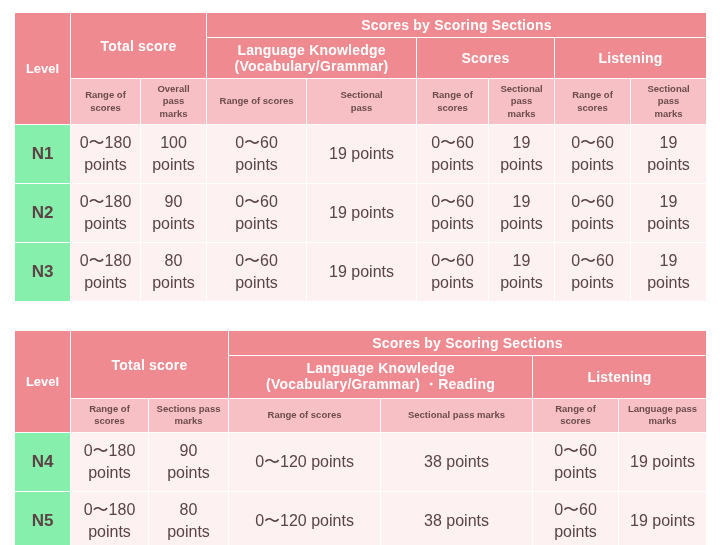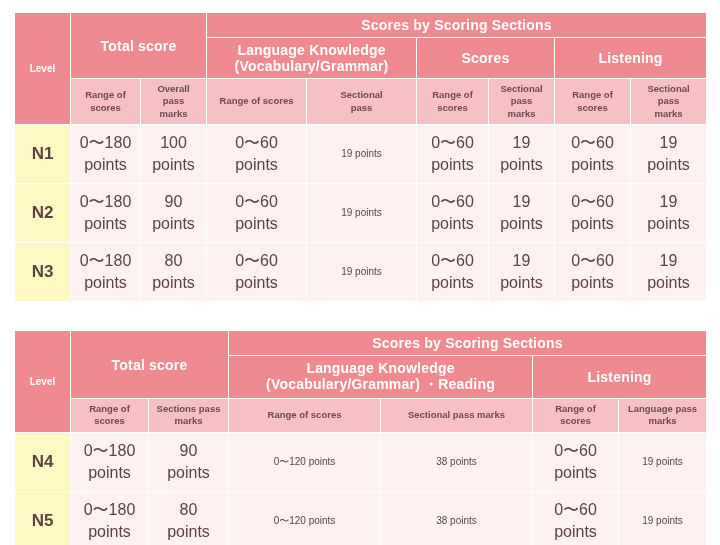--- a/index.html
+++ b/index.html
@@ -39,49 +39,49 @@
   .hdr {
     background: #ef8a91;
     color: #ffffff;
     font-weight: bold;
   }
   .hdr-main {
     font-size: 14px;
     letter-spacing: 0.2px;
   }
   .hdr-level {
-    font-size: 10px;
+    font-size: 13px;
   }
   .hdr-sub2 {
     background: #f6c0c4;
     color: #6d4b4d;
     font-weight: bold;
     font-size: 9.5px;
     line-height: 1.3;
     padding: 7px 3px;
   }
 
   
   .lvl {
-    background: #fef9c3;
+    background: #86efac;
     color: #5c4345;
     font-weight: bold;
     font-size: 17px;
     border: 1px solid #ffffff;
   }
   .cell {
     background: #fdf1f2;
     color: #5c4345;
     font-size: 16px;
     line-height: 1.35;
     height: 50px;
     border: 1px solid #ffffff;
   }
   .cell.wide {
-    font-size: 10px;
+    font-size: 16px;
   }
 
   .spacer { height: 28px; }
 </style>
 </head>
 <body>
 
 <div class="page">
 
   <table class="jlpt">

